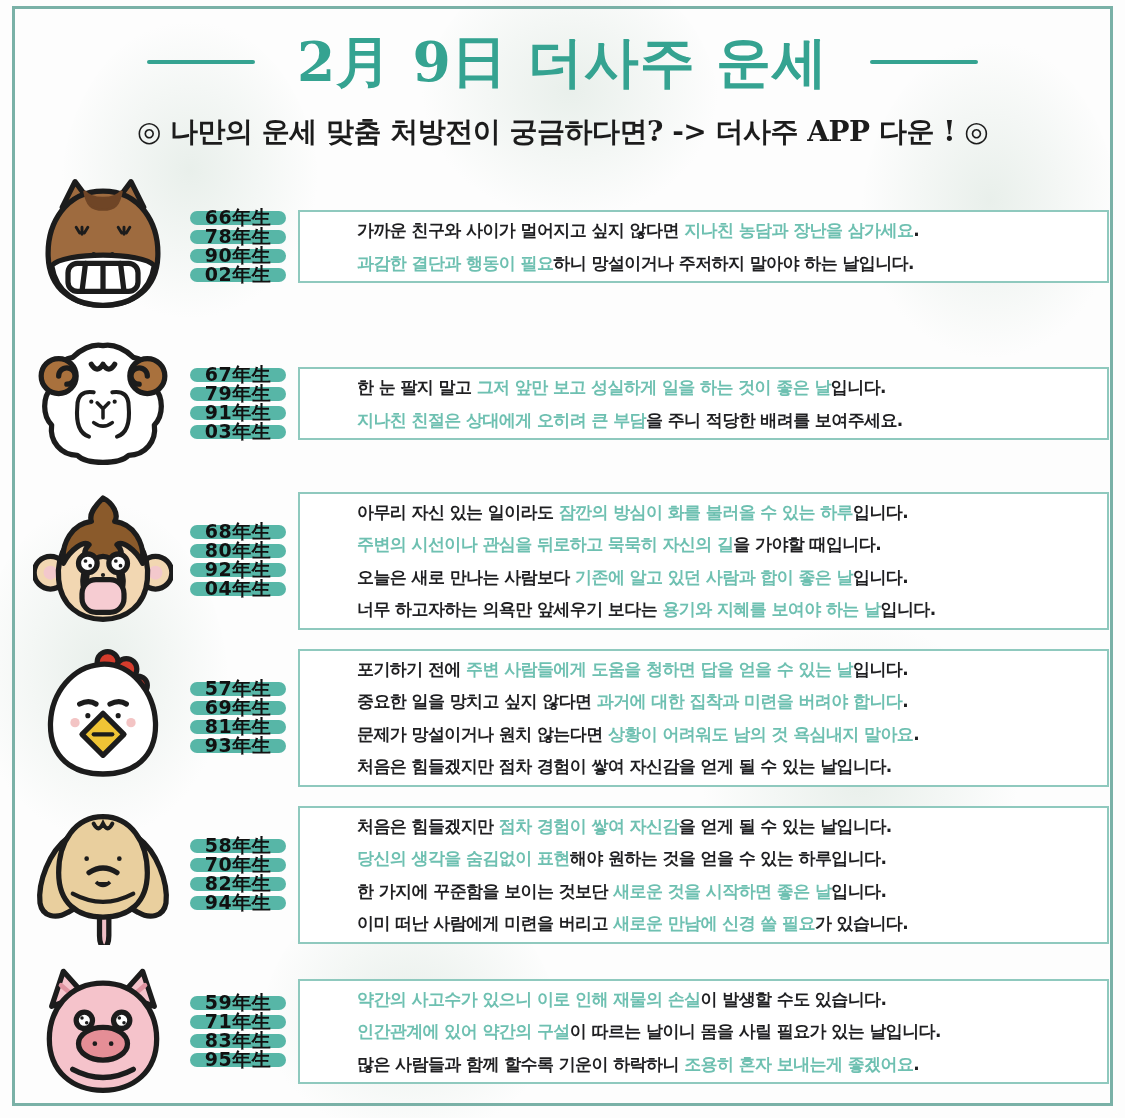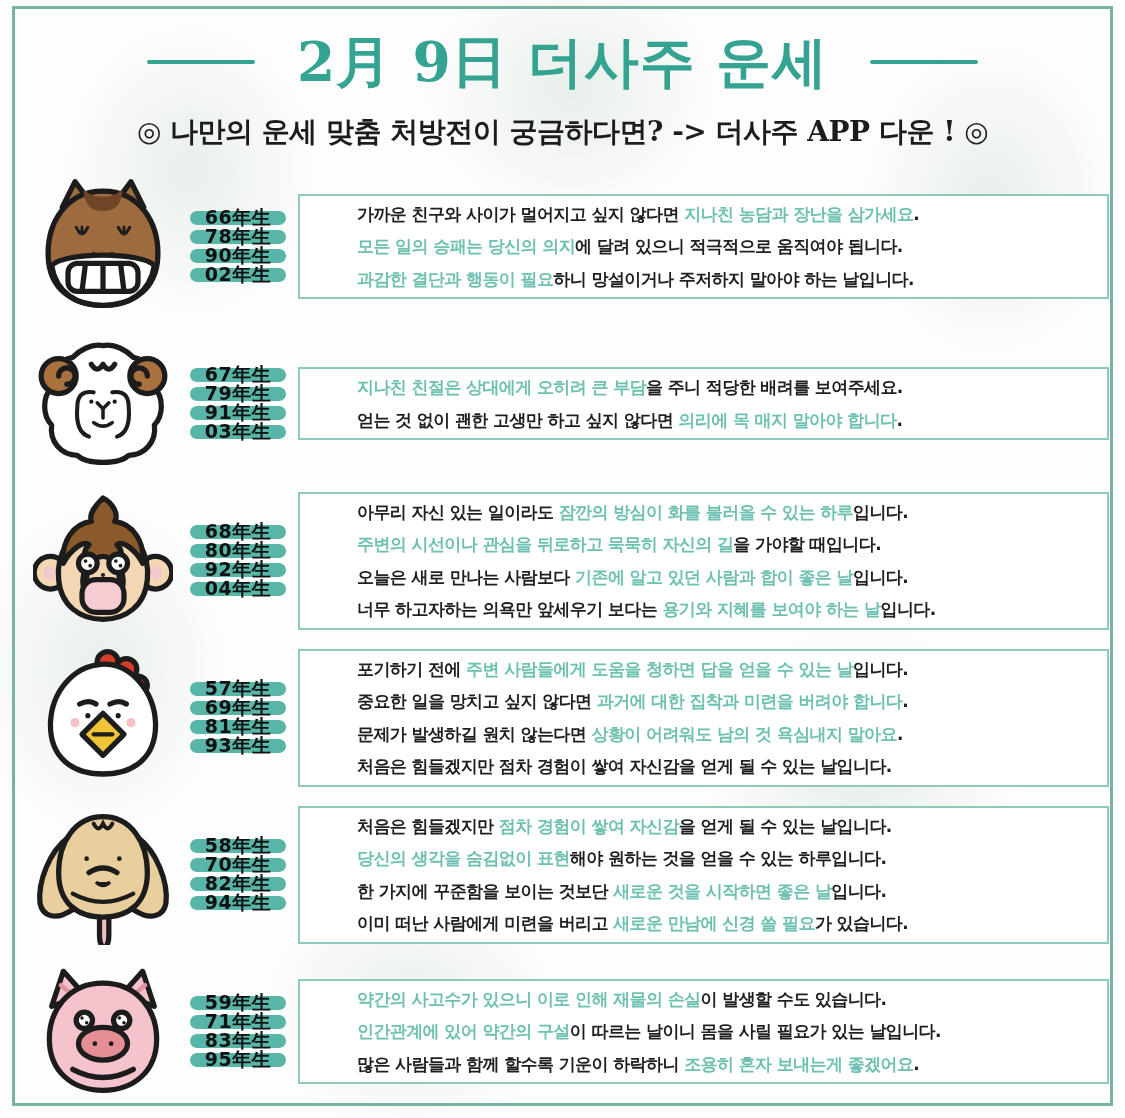--- a/index.html
+++ b/index.html
@@ -75,21 +75,20 @@
           </svg>
         </div>
         <div class="badge-col">
           <div class="year-badge">66年生</div>
           <div class="year-badge">78年生</div>
           <div class="year-badge">90年生</div>
           <div class="year-badge">02年生</div>
         </div>
         <div class="text-box">
           <div class="fortune-line"><span>가까운 친구와 사이가 멀어지고 싶지 않다면 </span><span class="hl">지나친 농담과 장난을 삼가세요</span><span>.</span></div>
-          <div class="fortune-line"><span class="hl">모든 일의 승패는 당신의 의지</span><span>에 달려 있으니 적극적으로 움직여야 됩니다.</span></div>
           <div class="fortune-line"><span class="hl">과감한 결단과 행동이 필요</span><span>하니 망설이거나 주저하지 말아야 하는 날입니다.</span></div>
         </div>
       </div>
       <div class="section-row">
         <div class="icon-cell">
           <svg viewBox="0 0 120 120">
             <path d="M60,10 C70,8 80,14 86,20 C98,22 106,34 104,46 C112,54 112,70 104,78 C106,92 96,104 82,104 C74,112 46,112 38,104 C24,104 14,92 16,78 C8,70 8,54 16,46 C14,34 22,22 34,20 C40,14 50,8 60,10 Z" fill="#fff" stroke="#1c1c1c" stroke-width="4.5" stroke-linecap="round" stroke-linejoin="round"></path>
             <circle cx="22" cy="36" r="15" fill="#a9713d" stroke="#1c1c1c" stroke-width="4.5" stroke-linecap="round" stroke-linejoin="round"></circle>
             <path d="M22,36 a7,7 0 1 1 7,7" fill="none" stroke="#1c1c1c" stroke-width="4.5" stroke-linecap="round" stroke-linejoin="round"></path>
             <circle cx="98" cy="36" r="15" fill="#a9713d" stroke="#1c1c1c" stroke-width="4.5" stroke-linecap="round" stroke-linejoin="round"></circle>
@@ -101,22 +100,22 @@
             <path d="M60,64 l-5,-5 M60,64 l5,-5 M60,64 l0,8 M52,76 q8,6 16,0" fill="none" stroke="#1c1c1c" stroke-width="3" stroke-linecap="round"></path>
           </svg>
         </div>
         <div class="badge-col">
           <div class="year-badge">67年生</div>
           <div class="year-badge">79年生</div>
           <div class="year-badge">91年生</div>
           <div class="year-badge">03年生</div>
         </div>
         <div class="text-box">
+          <div class="fortune-line"><span>한 눈 팔지 말고 </span><span class="hl">그저 앞만 보고 성실하게 일을 하는 것이 좋은 날</span><span>입니다.</span></div>
           <div class="fortune-line"><span class="hl">지나친 친절은 상대에게 오히려 큰 부담</span><span>을 주니 적당한 배려를 보여주세요.</span></div>
-          <div class="fortune-line"><span>얻는 것 없이 괜한 고생만 하고 싶지 않다면 </span><span class="hl">의리에 목 매지 말아야 합니다</span><span>.</span></div>
         </div>
       </div>
       <div class="section-row">
         <div class="icon-cell">
           <svg viewBox="0 0 120 120">
             <circle cx="15" cy="70" r="14" fill="#f2d7b2" stroke="#1c1c1c" stroke-width="4.5" stroke-linecap="round" stroke-linejoin="round"></circle>
             <circle cx="15" cy="70" r="6" fill="#f3c8cc" stroke="none"></circle>
             <circle cx="105" cy="70" r="14" fill="#f2d7b2" stroke="#1c1c1c" stroke-width="4.5" stroke-linecap="round" stroke-linejoin="round"></circle>
             <circle cx="105" cy="70" r="6" fill="#f3c8cc" stroke="none"></circle>
             <path d="M60,30 C30,30 20,56 22,76 C24,98 40,110 60,110 C80,110 96,98 98,76 C100,56 90,30 60,30 Z" fill="#f2d7b2" stroke="#1c1c1c" stroke-width="4.5" stroke-linecap="round" stroke-linejoin="round"></path>
@@ -162,21 +161,21 @@
         </div>
         <div class="badge-col">
           <div class="year-badge">57年生</div>
           <div class="year-badge">69年生</div>
           <div class="year-badge">81年生</div>
           <div class="year-badge">93年生</div>
         </div>
         <div class="text-box">
           <div class="fortune-line"><span>포기하기 전에 </span><span class="hl">주변 사람들에게 도움을 청하면 답을 얻을 수 있는 날</span><span>입니다.</span></div>
           <div class="fortune-line"><span>중요한 일을 망치고 싶지 않다면 </span><span class="hl">과거에 대한 집착과 미련을 버려야 합니다</span><span>.</span></div>
-          <div class="fortune-line"><span>문제가 발생하길 원치 않는다면 </span><span class="hl">상황이 어려워도 남의 것 욕심내지 말아요</span><span>.</span></div>
+          <div class="fortune-line"><span>문제가 망설이거나 원치 않는다면 </span><span class="hl">상황이 어려워도 남의 것 욕심내지 말아요</span><span>.</span></div>
           <div class="fortune-line"><span>처음은 힘들겠지만 점차 경험이 쌓여 자신감을 얻게 될 수 있는 날입니다.</span></div>
         </div>
       </div>
       <div class="section-row">
         <div class="icon-cell">
           <svg viewBox="0 0 120 120">
             <path d="M57,86 h8 v26 a4,10 0 0 1 -8,0 Z" fill="#f0bfc6" stroke="#1c1c1c" stroke-width="4.5" stroke-linecap="round" stroke-linejoin="round"></path>
             <path d="M30,28 C14,40 4,66 6,84 C8,96 20,98 30,92 C42,86 48,74 48,62 Z" fill="#e9cf9e" stroke="#1c1c1c" stroke-width="4.5" stroke-linecap="round" stroke-linejoin="round"></path>
             <path d="M90,28 C106,40 116,66 114,84 C112,96 100,98 90,92 C78,86 72,74 72,62 Z" fill="#e9cf9e" stroke="#1c1c1c" stroke-width="4.5" stroke-linecap="round" stroke-linejoin="round"></path>
             <path d="M60,10 C36,10 22,32 22,58 C22,84 38,96 60,96 C82,96 98,84 98,58 C98,32 84,10 60,10 Z" fill="#e9cf9e" stroke="#1c1c1c" stroke-width="4.5" stroke-linecap="round" stroke-linejoin="round"></path>

